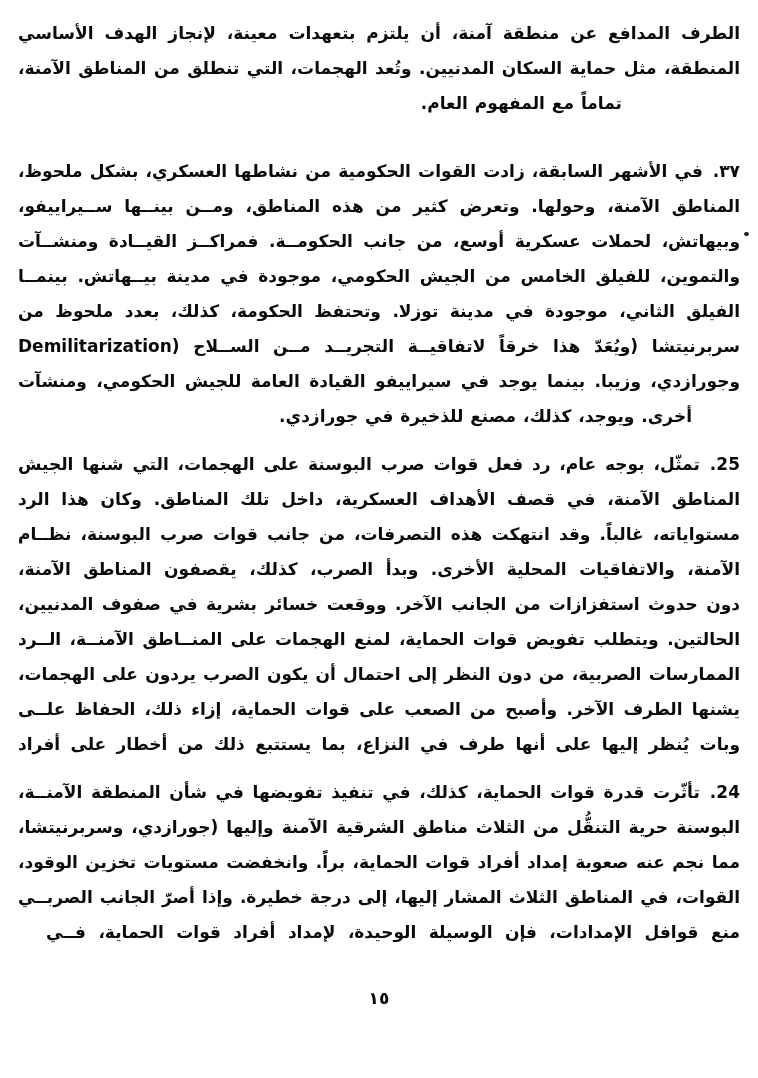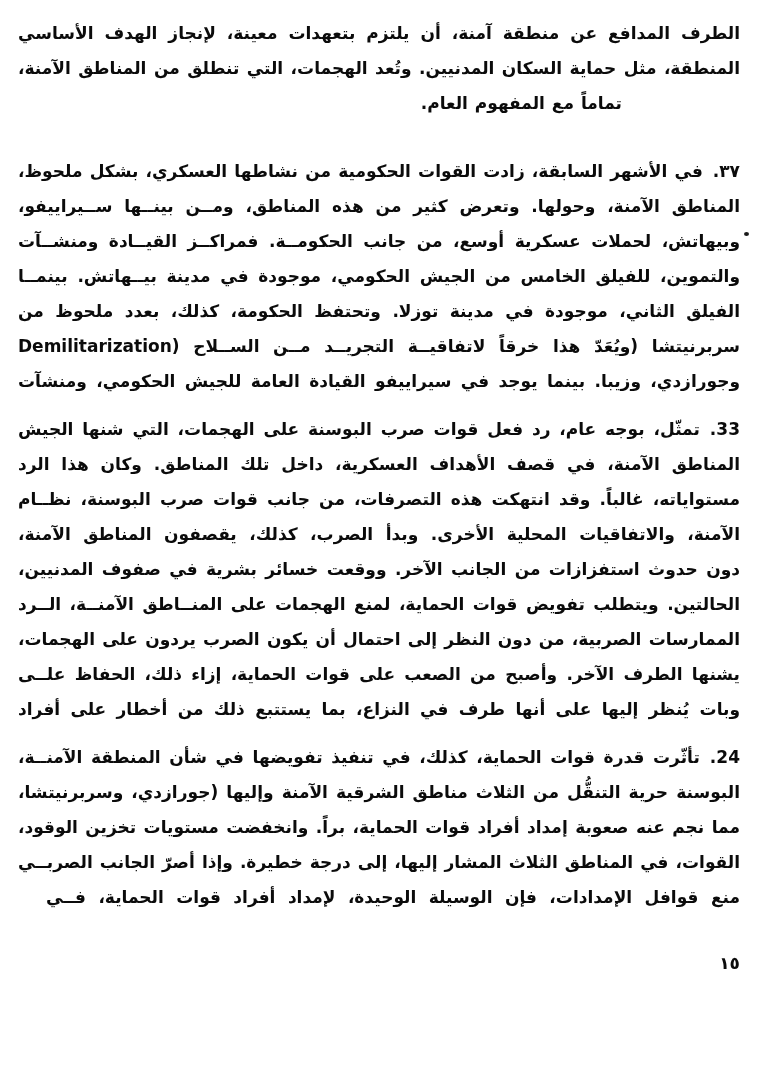--- a/index.html
+++ b/index.html
@@ -33,21 +33,21 @@
   }
   .line.last { text-align-last: right; margin-left: 28px; }
   
   .paragraph:nth-child(1) .line.last { padding-right: 118px; }
   .paragraph:nth-child(2) .line.last { padding-right: 48px; }
   .paragraph:nth-child(3) .line.last { padding-right: 0; }
   .paragraph:nth-child(4) .line.last { text-align-last: justify; }
   .para-number { margin-left: 10px; white-space: nowrap; }
   .page-number {
     margin-top: 38px;
-    text-align: right;
+    text-align: center;
     font-size: 17px;
     letter-spacing: 2px;
     font-weight: 700;
   }
   .scan-speck {
     position: absolute;
     top: 232px; right: 9px;
     width: 5px; height: 4px;
     background: #1a1a1a;
     border-radius: 50%;
@@ -64,23 +64,24 @@
         <div class="line last">تماماً مع المفهوم العام.</div>
       </div>
       <div class="paragraph">
         <div class="line"><span class="para-number">٣٧.</span>في الأشهر السابقة، زادت القوات الحكومية من نشاطها العسكري، بشكل ملحوظ، فــي معظــم</div>
         <div class="line">المناطق الآمنة، وحولها. وتعرض كثير من هذه المناطق، ومــن بينــها ســيراييفو، وتــوزلا،</div>
         <div class="line">وبيهاتش، لحملات عسكرية أوسع، من جانب الحكومــة. فمراكــز القيــادة ومنشــآت الإمــداد</div>
         <div class="line">والتموين، للفيلق الخامس من الجيش الحكومي، موجودة في مدينة بيــهاتش. بينمــا منشــآت</div>
         <div class="line">الفيلق الثاني، موجودة في مدينة توزلا. وتحتفظ الحكومة، كذلك، بعدد ملحوظ من القــوات فــي</div>
         <div class="line">سربرنيتشا (ويُعَدّ هذا خرقاً لاتفاقيــة التجريــد مــن الســلاح (Demilitarization Agreement)،</div>
         <div class="line">وجورازدي، وزيبا. بينما يوجد في سيراييفو القيادة العامة للجيش الحكومي، ومنشآت عســكرية</div>
+        <div class="line last">أخرى. ويوجد، كذلك، مصنع للذخيرة في جورازدي.</div>
       </div>
       <div class="paragraph">
-        <div class="line"><span class="para-number">33.</span>تمثّل، بوجه عام، رد فعل قوات صرب البوسنة على الهجمات، التي شنها الجيش الحكومي مــن</div>
+        <div class="line"><span class="para-number">25.</span>تمثّل، بوجه عام، رد فعل قوات صرب البوسنة على الهجمات، التي شنها الجيش الحكومي مــن</div>
         <div class="line">المناطق الآمنة، في قصف الأهداف العسكرية، داخل تلك المناطق. وكان هذا الرد متفاوتــاً فــي</div>
         <div class="line">مستواياته، غالباً. وقد انتهكت هذه التصرفات، من جانب قوات صرب البوسنة، نظــام المنطقــة</div>
         <div class="line">الآمنة، والاتفاقيات المحلية الأخرى. وبدأ الصرب، كذلك، يقصفون المناطق الآمنة، حتــى مــن</div>
         <div class="line">دون حدوث استفزازات من الجانب الآخر. ووقعت خسائر بشرية في صفوف المدنيين، في كلتــا</div>
         <div class="line">الحالتين. ويتطلب تفويض قوات الحماية، لمنع الهجمات على المنــاطق الآمنــة، الــرد علــى</div>
         <div class="line">الممارسات الصربية، من دون النظر إلى احتمال أن يكون الصرب يردون على الهجمات، التــي</div>
         <div class="line">يشنها الطرف الآخر. وأصبح من الصعب على قوات الحماية، إزاء ذلك، الحفاظ علــى حيادهــا،</div>
         <div class="line">وبات يُنظر إليها على أنها طرف في النزاع، بما يستتبع ذلك من أخطار على أفراد الأمم المتحــدة</div>
       </div>
       <div class="paragraph">

